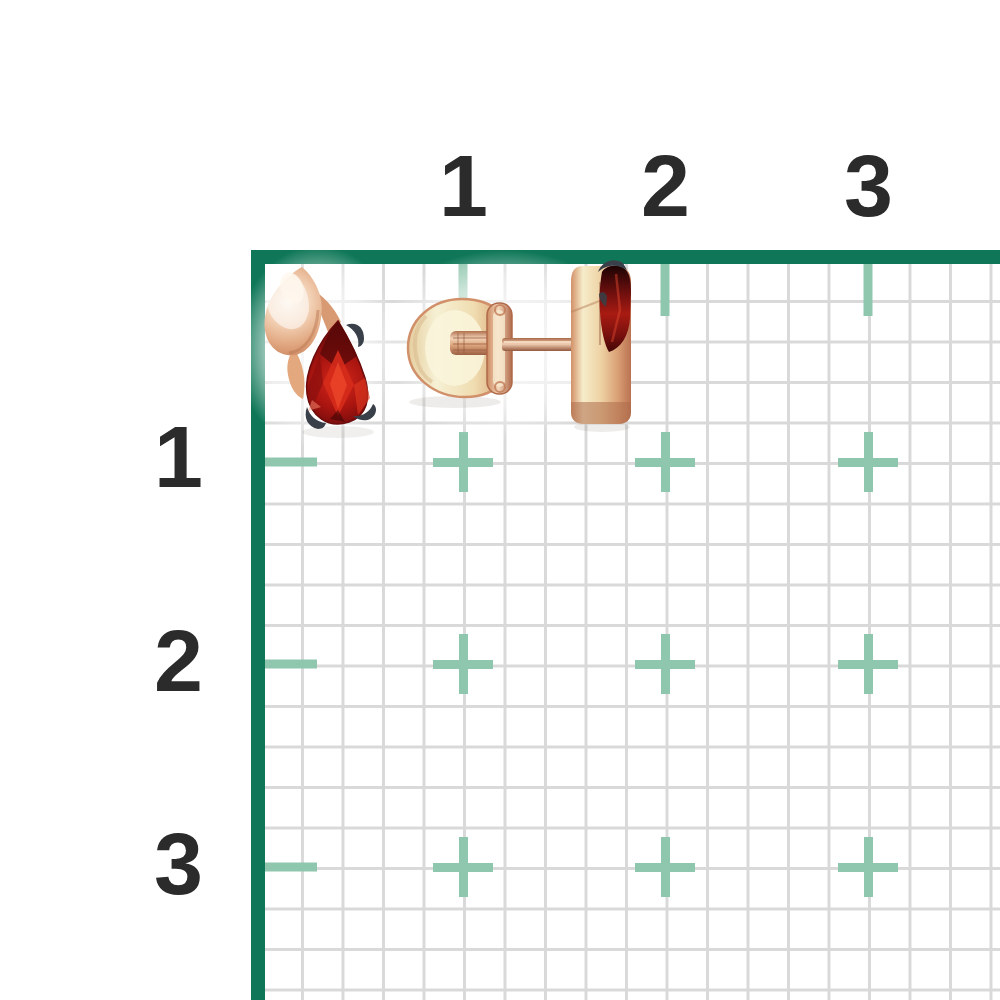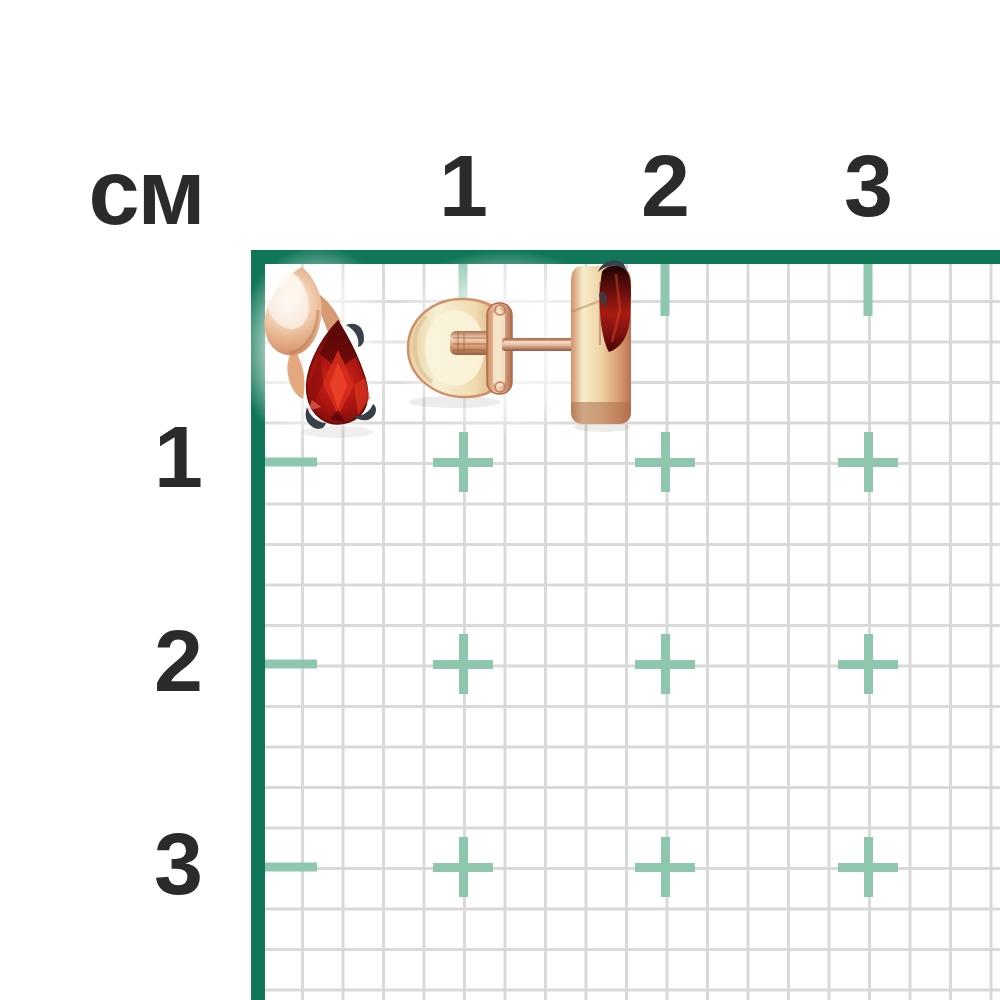--- a/index.html
+++ b/index.html
@@ -65,21 +65,20 @@
   <i class="cross" style="left:463px;top:462px;"></i>
   <i class="cross" style="left:665px;top:462px;"></i>
   <i class="cross" style="left:868px;top:462px;"></i>
   <i class="cross" style="left:463px;top:664px;"></i>
   <i class="cross" style="left:665px;top:664px;"></i>
   <i class="cross" style="left:868px;top:664px;"></i>
   <i class="cross" style="left:463px;top:867px;"></i>
   <i class="cross" style="left:665px;top:867px;"></i>
   <i class="cross" style="left:868px;top:867px;"></i>
 
-  <div class="unit-label">см</div>
   <div class="tick-label" style="left:463px;top:188px;">1</div>
   <div class="tick-label" style="left:665px;top:188px;">2</div>
   <div class="tick-label" style="left:868px;top:188px;">3</div>
   <div class="tick-label" style="left:178px;top:459px;">1</div>
   <div class="tick-label" style="left:178px;top:663px;">2</div>
   <div class="tick-label" style="left:178px;top:866px;">3</div>
 
   <svg class="jewels" viewBox="0 0 420 220">
     <defs>
       <radialGradient id="glowG" cx="50%" cy="50%" r="50%">

